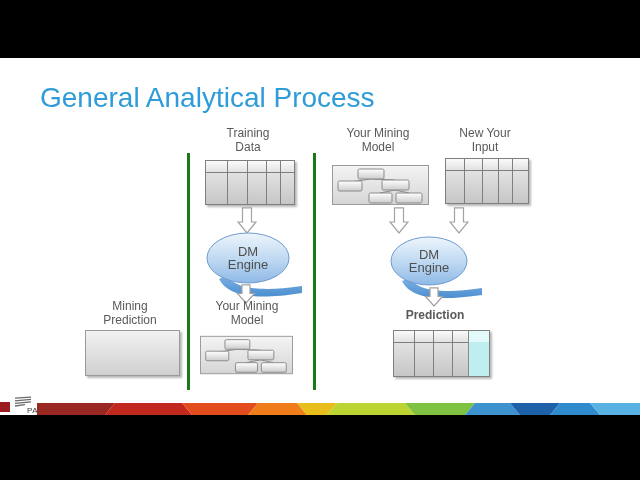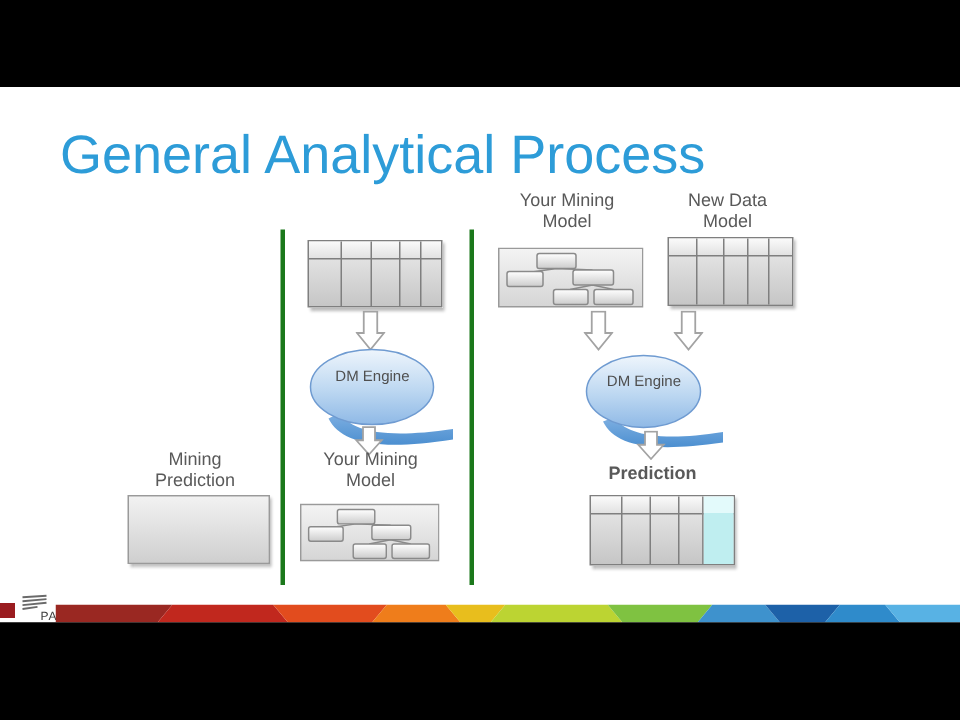--- a/index.html
+++ b/index.html
@@ -1,58 +1,59 @@
 <!DOCTYPE html>
 <html><head>
 <meta charset="utf-8">
 <style>
   html,body{margin:0;padding:0;background:#000;}
   .frame{position:relative;width:640px;height:480px;background:#000;overflow:hidden;
          font-family:"Liberation Sans",sans-serif;}
   .slide{position:absolute;left:0;top:58px;width:640px;height:357px;background:#ffffff;}
   .bottom-bar{position:absolute;left:0;top:415px;width:640px;height:65px;background:#000;}
 
-  .title{position:absolute;left:40px;top:24px;font-size:36px;font-weight:300;
+  .title{position:absolute;left:40px;top:24px;font-size:28px;font-weight:300;
          color:#2D9CD8;letter-spacing:0px;white-space:nowrap;}
 
   .lbl{position:absolute;color:#595959;font-size:12px;line-height:14px;text-align:center;}
 
   .divider{position:absolute;top:95px;width:3px;height:237px;background:#1B781B;}
 
   .tbl{position:absolute;border:1px solid #7f7f7f;background:linear-gradient(#ececec,#c6c6c6);
        box-shadow:1.5px 2px 2px rgba(0,0,0,0.28);}
   .tbl .hdr{position:absolute;left:0;right:0;top:0;height:11px;
             background:linear-gradient(#fafafa,#e2e2e2);border-bottom:1px solid #7f7f7f;}
   .tbl .col{position:absolute;top:0;bottom:0;width:1px;background:#7f7f7f;}
   .cyan-col{position:absolute;top:0;bottom:0;right:0;width:20px;border-left:1px solid #8a8a8a;
             background:linear-gradient(#e3fafb 0 11px,#bfeef0 11px);}
 
   .box-graphic{position:absolute;border:1px solid #9a9a9a;
                background:linear-gradient(#f2f2f2,#cfcfcf);
                box-shadow:1.5px 2px 2px rgba(0,0,0,0.28);}
 
   .abs{position:absolute;}
 
-  .engine-label{position:absolute;width:50px;text-align:right;color:#4f4f4f;
-                font-size:10px;line-height:13px;}
+  .engine-label{position:absolute;width:50px;text-align:center;color:#4f4f4f;
+                font-size:13px;line-height:13px;}
 
   .pass-text{position:absolute;left:27px;top:348px;font-size:8px;color:#3a3a3a;
              letter-spacing:0.6px;}
   .red-square{position:absolute;left:0;top:344px;width:10px;height:10px;background:#9A1C20;}
 </style>
 </head>
 <body>
 
 <div class="frame">
   <div class="slide">
 
     <div class="title">General Analytical Process</div>
 
+    <div class="lbl" style="left:222px;top:68px;width:52px;">Training Data</div>
     <div class="lbl" style="left:338px;top:68px;width:80px;">Your Mining Model</div>
-    <div class="lbl" style="left:454px;top:68px;width:62px;">New Data Model</div>
+    <div class="lbl" style="left:454px;top:68px;width:62px;">New Your Input</div>
 
     <div class="divider" style="left:187px;"></div>
     <div class="divider" style="left:313px;"></div>
 
     <div class="tbl" style="left:205px;top:102px;width:88px;height:43px;">
       <div class="hdr"></div>
       <div class="col" style="left:24%;"></div>
       <div class="col" style="left:47%;"></div>
       <div class="col" style="left:68%;"></div>
       <div class="col" style="left:84%;"></div>

